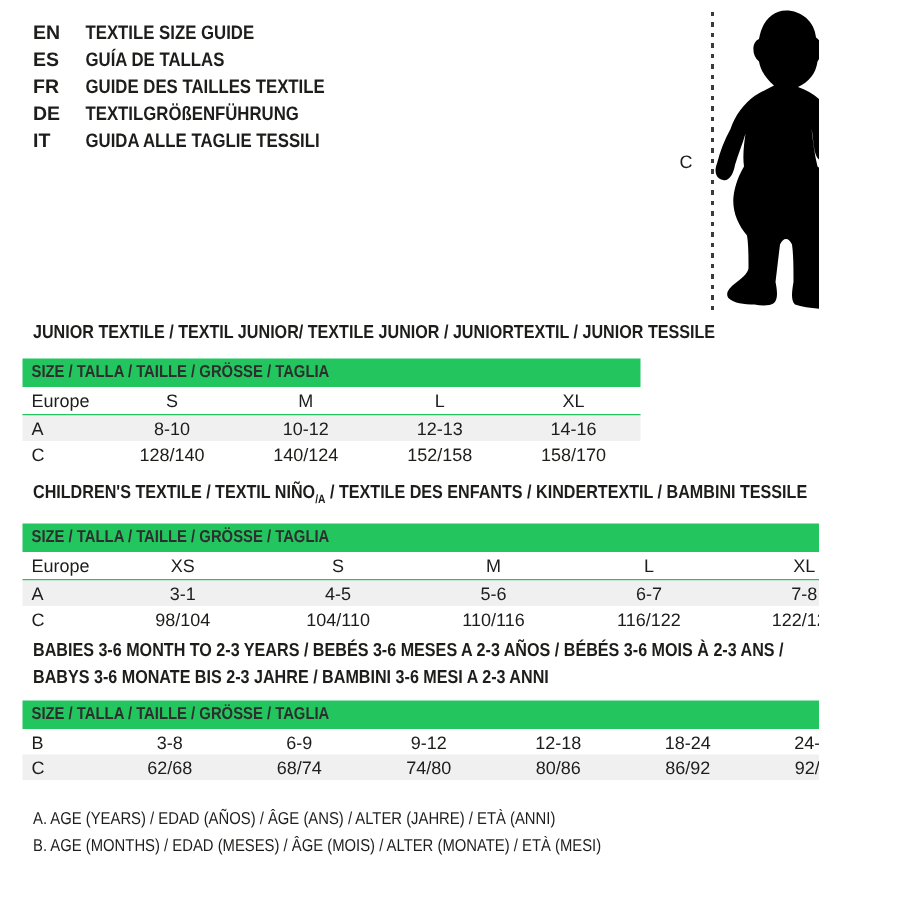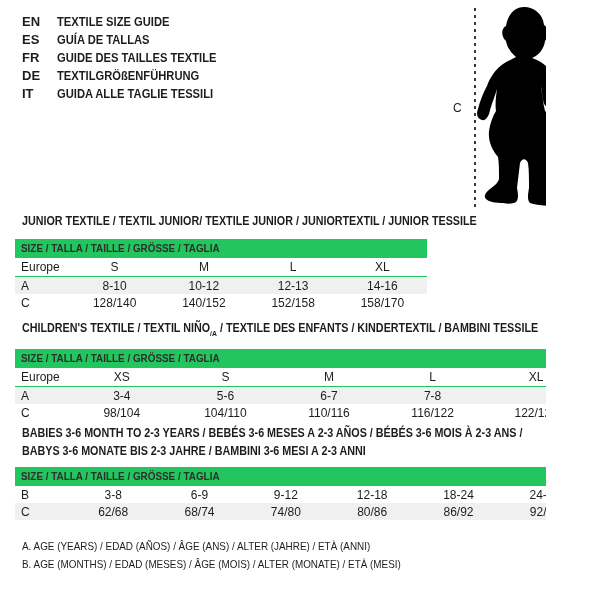--- a/index.html
+++ b/index.html
@@ -100,21 +100,21 @@
     <div class="trow cols4 r-shade">
       <span class="tlabel">A</span>
       <span class="tcell">8-10</span>
       <span class="tcell">10-12</span>
       <span class="tcell">12-13</span>
       <span class="tcell">14-16</span>
     </div>
     <div class="trow cols4 r-plain">
       <span class="tlabel">C</span>
       <span class="tcell">128/140</span>
-      <span class="tcell">140/152</span>
+      <span class="tcell">140/124</span>
       <span class="tcell">152/158</span>
       <span class="tcell">158/170</span>
     </div>
   </div>
 
   <div class="sec-heading" style="top:319px;">
     <span class="cond"><span>CHILDREN'S TEXTILE / TEXTIL NIÑO</span><sub>/A</sub><span> / TEXTILE DES ENFANTS / KINDERTEXTIL / BAMBINI TESSILE</span></span>
   </div>
   <div class="tbl" style="top:349px;width:573px;">
     <div class="band">
@@ -123,21 +123,22 @@
     <div class="trow cols5 r-europe">
       <span class="tlabel">Europe</span>
       <span class="tcell">XS</span>
       <span class="tcell">S</span>
       <span class="tcell">M</span>
       <span class="tcell">L</span>
       <span class="tcell">XL</span>
     </div>
     <div class="trow cols5 r-shade">
       <span class="tlabel">A</span>
-      <span class="tcell">3-4</span>
+      <span class="tcell">3-1</span>
+      <span class="tcell">4-5</span>
       <span class="tcell">5-6</span>
       <span class="tcell">6-7</span>
       <span class="tcell">7-8</span>
     </div>
     <div class="trow cols5 r-plain">
       <span class="tlabel">C</span>
       <span class="tcell">98/104</span>
       <span class="tcell">104/110</span>
       <span class="tcell">110/116</span>
       <span class="tcell">116/122</span>

